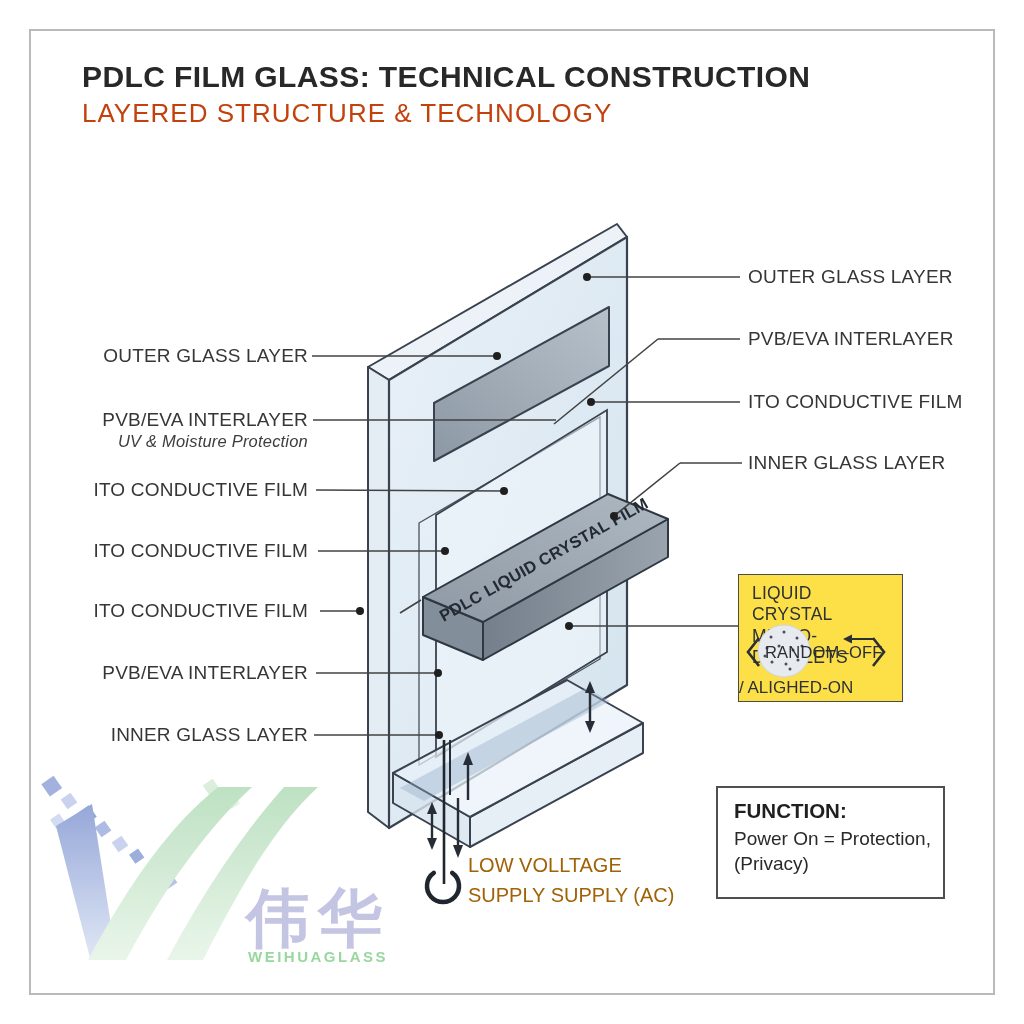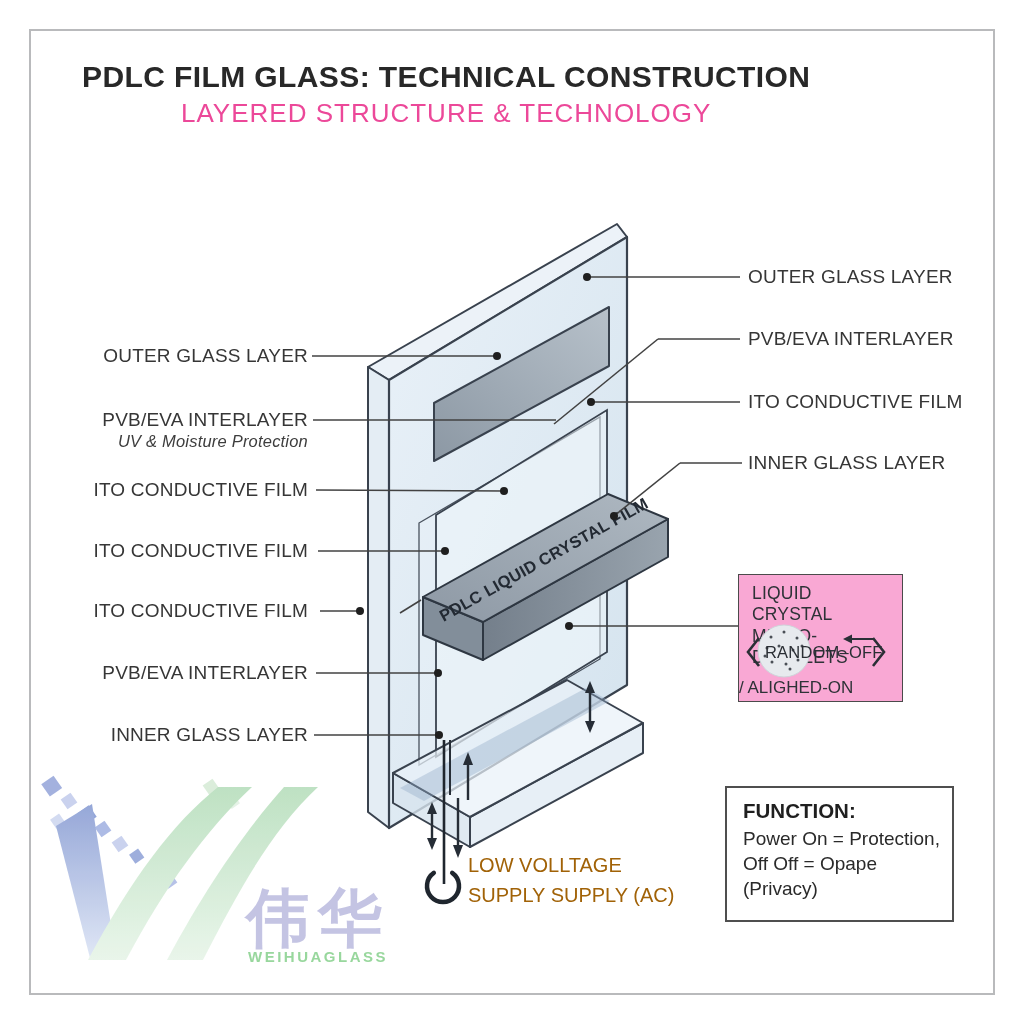--- a/index.html
+++ b/index.html
@@ -1,33 +1,33 @@
 <!DOCTYPE html>
 <html><head>
 <meta charset="utf-8">
 <style>
   html,body{margin:0;padding:0;background:#fff;}
   .canvas{position:relative;width:1024px;height:1024px;background:#ffffff;overflow:hidden;
           font-family:"Liberation Sans", sans-serif;color:#2e2e2e;}
   .frame{position:absolute;inset:29px;border:2px solid #b9babc;pointer-events:none;}
   .hdr{position:absolute;left:82px;top:60px;}
   .hdr h1{margin:0;font-size:30px;font-weight:700;letter-spacing:.4px;color:#282828;line-height:1.1;}
-  .hdr h2{margin:6px 0 0 0;font-size:26px;font-weight:400;letter-spacing:1px;color:#ec4899;line-height:1.1;text-align:center;}
+  .hdr h2{margin:6px 0 0 0;font-size:26px;font-weight:400;letter-spacing:1px;color:#c2410c;line-height:1.1;}
   svg.diagram{position:absolute;left:0;top:0;width:1024px;height:1024px;}
   .lbl{position:absolute;white-space:nowrap;font-size:19px;letter-spacing:.2px;color:#363636;}
   .lbl-left{right:716px;text-align:right;}
   .lbl-left.sub{font-size:16.5px;color:#3d3d3d;font-style:italic;}
   .lbl-right{left:748px;text-align:left;}
-  .droplet-box{position:absolute;left:738px;top:574px;width:165px;height:128px;background:#f9a8d4;
+  .droplet-box{position:absolute;left:738px;top:574px;width:165px;height:128px;background:#fde047;
                border:1.5px solid #4b4b4b;box-sizing:border-box;}
   .db-title{padding:8px 6px 0 13px;font-size:17.5px;line-height:1.22;color:#2e3237;letter-spacing:.2px;}
   .db-gfx{position:absolute;left:0;top:44px;width:165px;height:64px;}
   .db-on{position:absolute;left:0;top:103px;width:100%;font-size:17px;color:#2e3237;}
-  .function-box{position:absolute;left:716px;top:786px;width:229px;height:136px;background:#fff;
-                border:2px solid #4f4f4f;box-sizing:border-box;padding:11px 0 0 16px;margin-left:9px;}
+  .function-box{position:absolute;left:716px;top:786px;width:229px;height:113px;background:#fff;
+                border:2px solid #4f4f4f;box-sizing:border-box;padding:11px 0 0 16px;}
   .fb-head{font-size:20.5px;font-weight:700;color:#1f1f1f;margin-bottom:3px;}
   .fb-line{font-size:19px;line-height:1.32;color:#2a2a2a;}
   .power-label{position:absolute;left:468px;top:850px;font-size:20px;line-height:30px;color:#a16207;}
 </style>
 </head>
 <body>
 
 <div class="canvas">
   <div class="frame"></div>
 
@@ -198,21 +198,20 @@
         <polygon points="104,20 113,15.5 113,24.5" fill="#2b2f36"></polygon>
       </g>
       <text x="26" y="39" font-size="16.5" fill="#2a2e34" letter-spacing="0.2">RANDOM–OFF</text>
     </svg>
     <div class="db-on">/ ALIGHED-ON</div>
   </div>
 
   <div class="function-box">
     <div class="fb-head">FUNCTION:</div>
     <div class="fb-line">Power On = Protection,</div>
-    <div class="fb-line">Off Off = Opape</div>
     <div class="fb-line">(Privacy)</div>
   </div>
 
   <div class="power-label">
     <div>LOW VOLLTAGE</div>
     <div>SUPPLY SUPPLY (AC)</div>
   </div>
 </div>
 
 </body></html>

